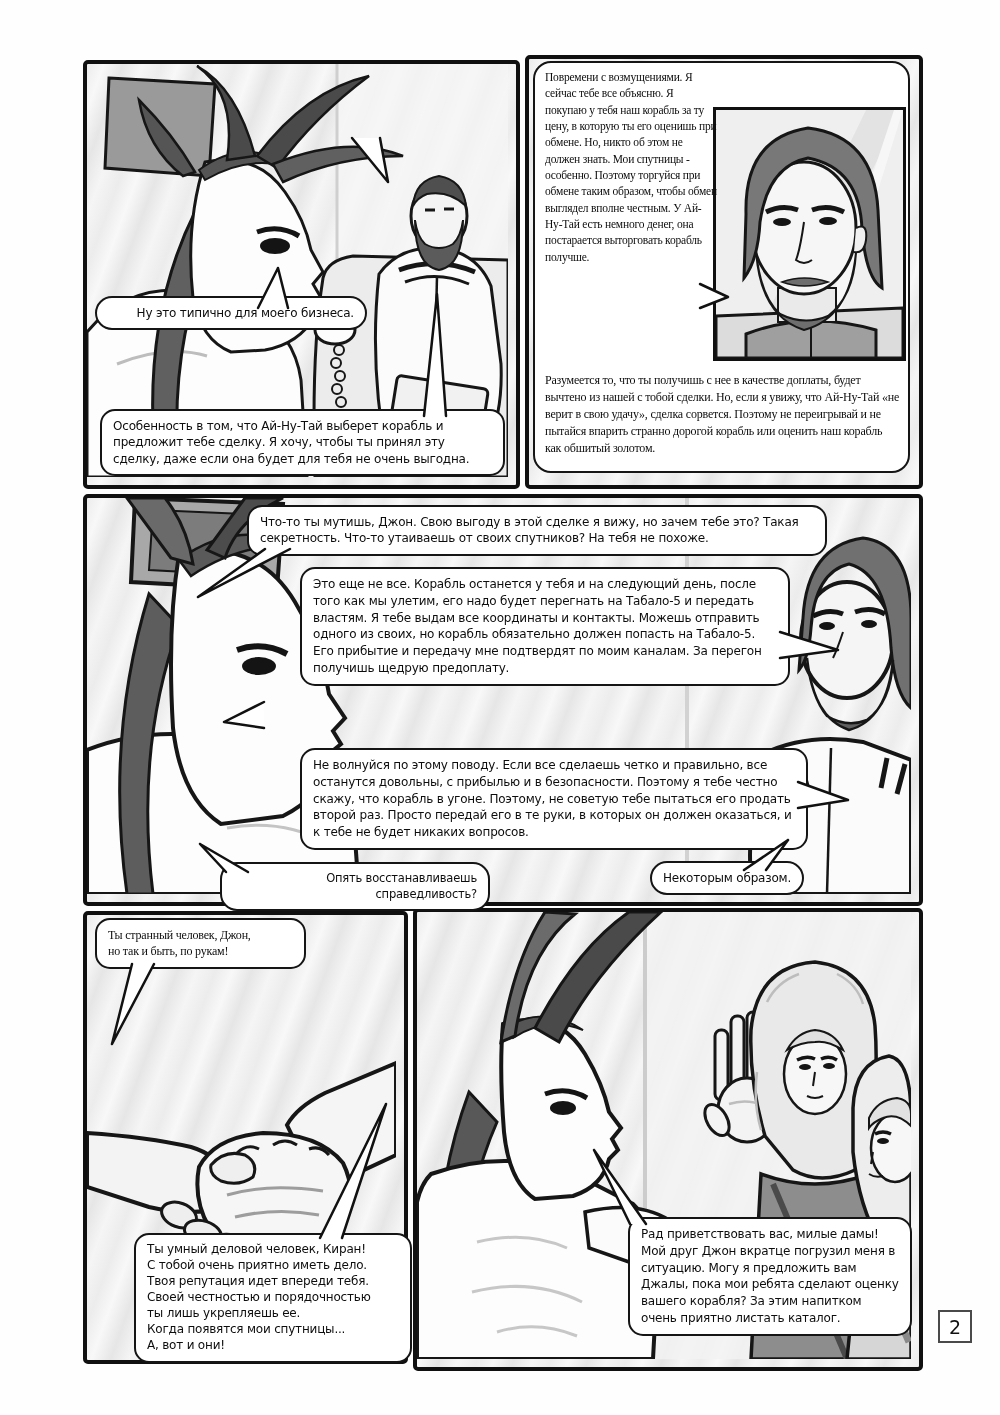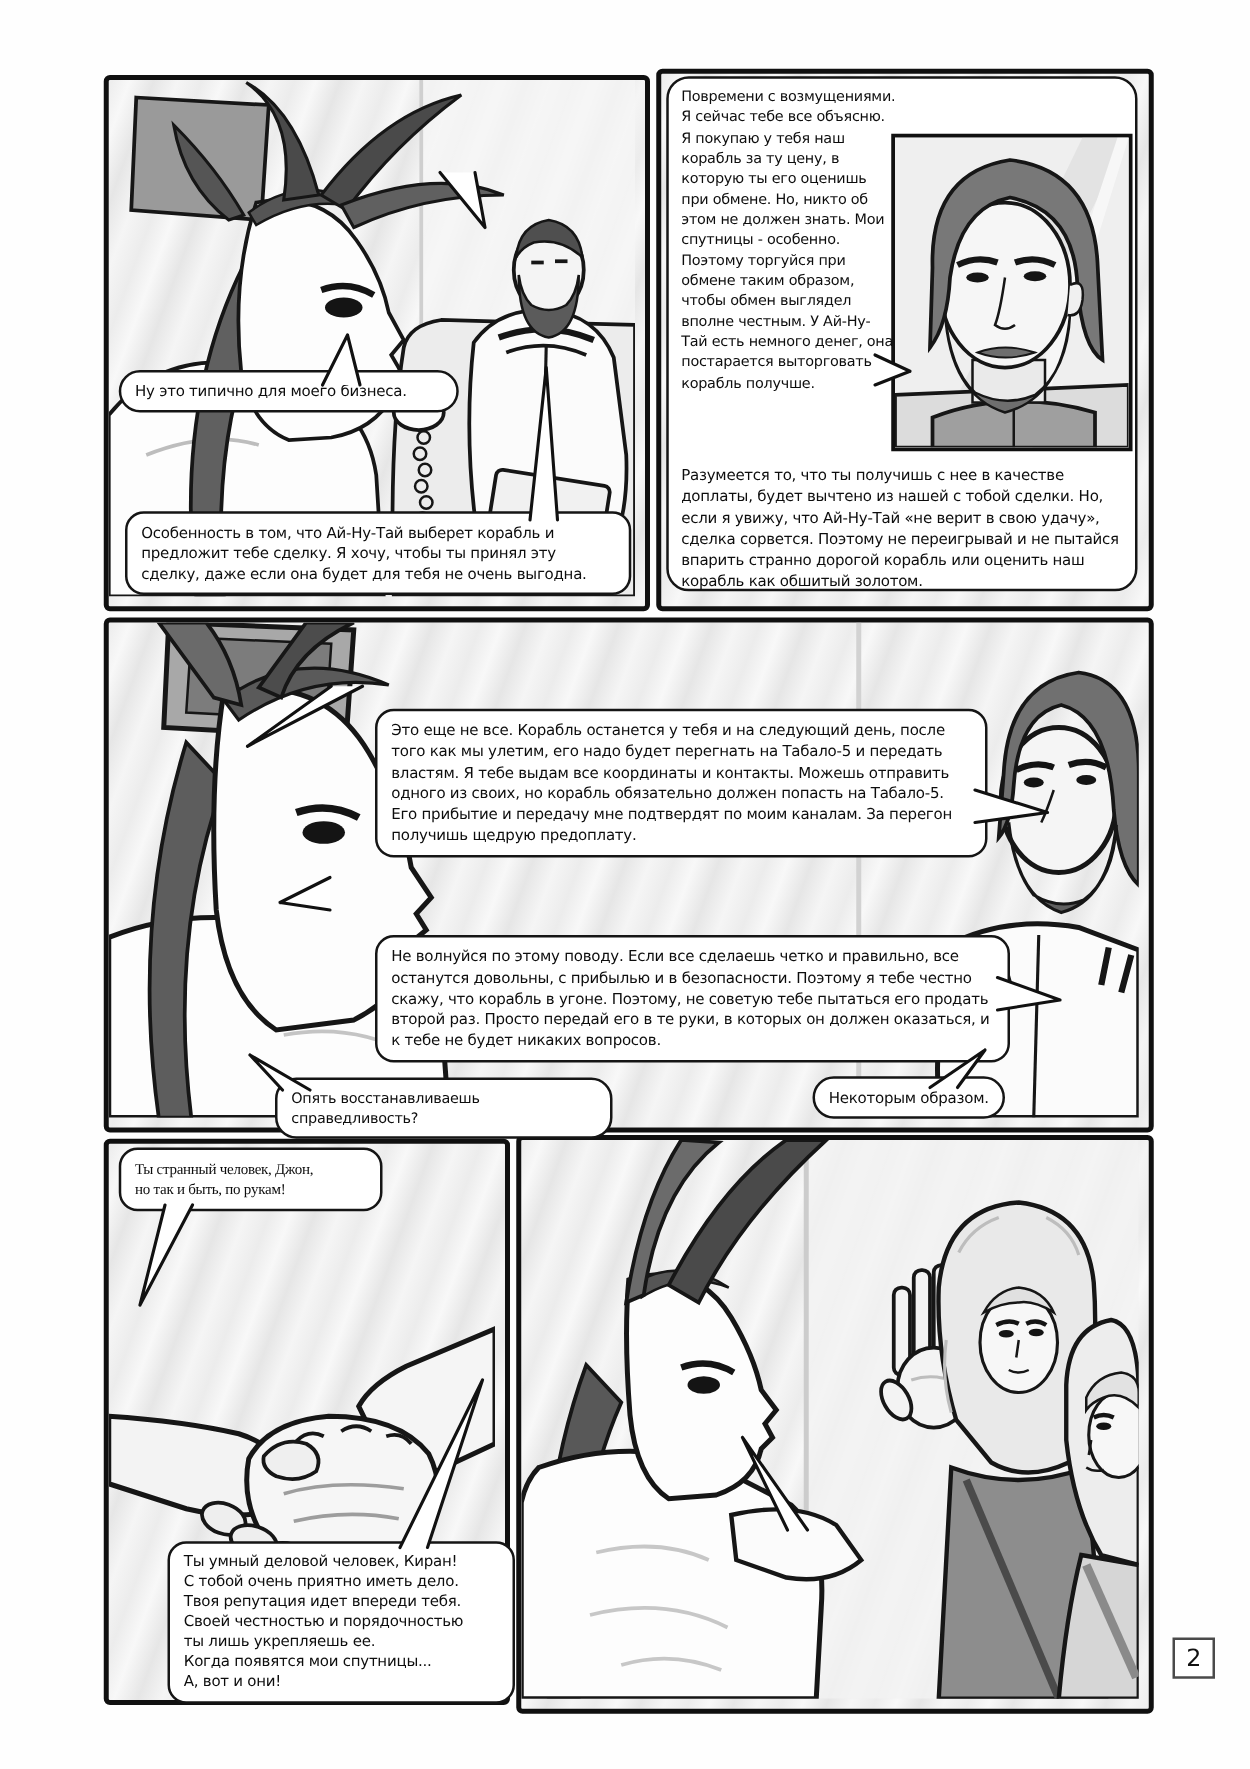--- a/index.html
+++ b/index.html
@@ -3,25 +3,25 @@
 <meta charset="utf-8">
 <style>
   html,body{margin:0;padding:0;background:#ffffff;}
   .page{position:relative;width:1000px;height:1415px;background:#fefefe;
         font-family:"DejaVu Sans",sans-serif;color:#0d0d0d;overflow:hidden;}
   .panel{position:absolute;border:4px solid #101010;border-radius:5px;overflow:hidden;
          background:repeating-linear-gradient(110deg,#ececec 0px,#f8f8f8 16px,#e6e6e6 34px,#f5f5f5 52px,#ececec 70px);}
   .panel svg{position:absolute;left:0;top:0;display:block;}
   .bubble{position:absolute;background:#ffffff;border:2.5px solid #151515;border-radius:15px;
           padding:7px 11px;font-size:12px;line-height:1.36;letter-spacing:-0.2px;z-index:6;box-sizing:border-box;}
-  .pill{border-radius:17px;}
+  .pill{border-radius:17px;text-align:right;}
   .preline{white-space:pre-line;}
   .tail{position:absolute;z-index:7;overflow:visible;pointer-events:none;}
   .portrait{position:absolute;z-index:8;border:3px solid #101010;background:#efefef;overflow:hidden;box-sizing:border-box;}
-  .p2text{position:absolute;z-index:9;font-size:11.5px;line-height:1.42;letter-spacing:-0.2px;}
+  .p2text{position:absolute;z-index:9;font-size:11.5px;line-height:1.42;letter-spacing:-0.2px;font-family:Liberation Serif, serif;}
   .pageno{position:absolute;left:938px;top:1310px;width:34px;height:33px;background:#fff;
           border:2px solid #4a4a4a;display:flex;align-items:center;justify-content:center;
           font-size:19px;color:#111;z-index:10;box-sizing:border-box;}
 </style>
 </head>
 <body>
 
 <div class="page">
 
   <div class="panel" style="left:83px;top:60px;width:429px;height:421px;">
@@ -257,33 +257,35 @@
     <path d="M10 142 L76 8 M32 142 L76 8" stroke="#111" stroke-width="2.5" fill="none" stroke-linecap="round"></path>
   </svg>
   <svg class="tail" style="left:586px;top:1142px;" width="64" height="92">
     <polygon points="44,82 60,82 8,8" fill="#ffffff"></polygon>
     <path d="M44 82 L8 8 M60 82 L8 8" stroke="#111" stroke-width="2.5" fill="none" stroke-linecap="round"></path>
   </svg>
 
   <div class="bubble pill" style="left:95px;top:296px;width:272px;">Ну это типично для моего бизнеса.</div>
   <div class="bubble" style="left:100px;top:409px;width:405px;">Особенность в том, что Ай-Ну-Тай выберет корабль и предложит тебе сделку. Я хочу, чтобы ты принял эту сделку, даже если она будет для тебя не очень выгодна.</div>
 
+  <div class="bubble" style="left:247px;top:505px;width:580px;">Что-то ты мутишь, Джон. Свою выгоду в этой сделке я вижу, но зачем тебе это? Такая секретность. Что-то утаиваешь от своих спутников? На тебя не похоже.</div>
   <div class="bubble" style="left:300px;top:567px;width:490px;line-height:1.4;">Это еще не все. Корабль останется у тебя и на следующий день, после того как мы улетим, его надо будет перегнать на Табало-5 и передать властям. Я тебе выдам все координаты и контакты. Можешь отправить одного из своих, но корабль обязательно должен попасть на Табало-5. Его прибытие и передачу мне подтвердят по моим каналам. За перегон получишь щедрую предоплату.</div>
   <div class="bubble" style="left:300px;top:748px;width:508px;line-height:1.4;">Не волнуйся по этому поводу. Если все сделаешь четко и правильно, все останутся довольны, с прибылью и в безопасности. Поэтому я тебе честно скажу, что корабль в угоне. Поэтому, не советую тебе пытаться его продать второй раз. Просто передай его в те руки, в которых он должен оказаться, и к тебе не будет никаких вопросов.</div>
   <div class="bubble pill" style="left:220px;top:862px;width:270px;font-size:11.5px;">Опять восстанавливаешь справедливость?</div>
   <div class="bubble pill" style="left:650px;top:861px;width:154px;">Некоторым образом.</div>
 
   <div class="bubble preline" style="left:95px;top:918px;width:211px;font-family:Liberation Serif, serif;">Ты странный человек, Джон,
 но так и быть, по рукам!</div>
   <div class="bubble preline" style="left:118px;top:1233px;width:278px;line-height:1.33;margin-left:16px;">Ты умный деловой человек, Киран!
 С тобой очень приятно иметь дело.
 Твоя репутация идет впереди тебя.
 Своей честностью и порядочностью
 ты лишь укрепляешь ее.
 Когда появятся мои спутницы...
 А, вот и они!</div>
 
+  <div class="bubble" style="left:628px;top:1217px;width:284px;line-height:1.4;">Рад приветствовать вас, милые дамы! Мой друг Джон вкратце погрузил меня в ситуацию. Могу я предложить вам Джалы, пока мои ребята сделают оценку вашего корабля? За этим напитком очень приятно листать каталог.</div>
 
   <div class="pageno">
     <span>2</span>
   </div>
 
 </div>
 
 </body></html>

